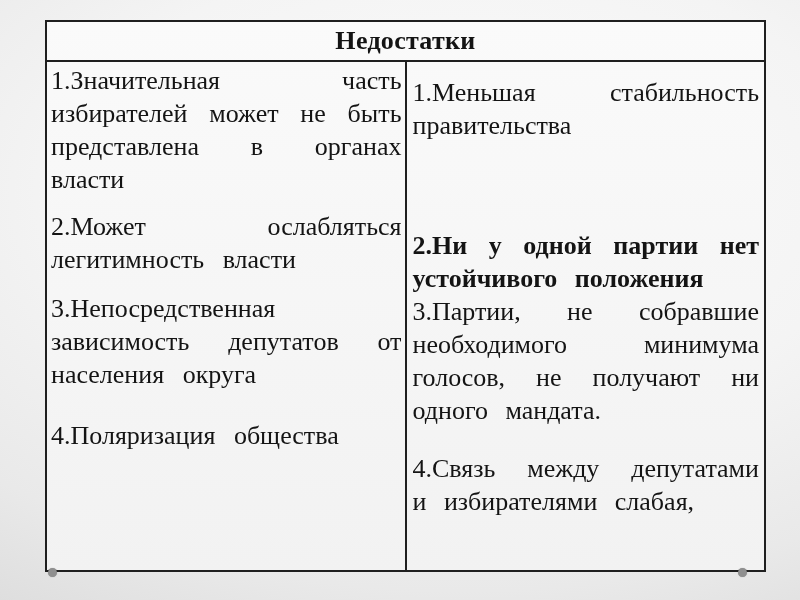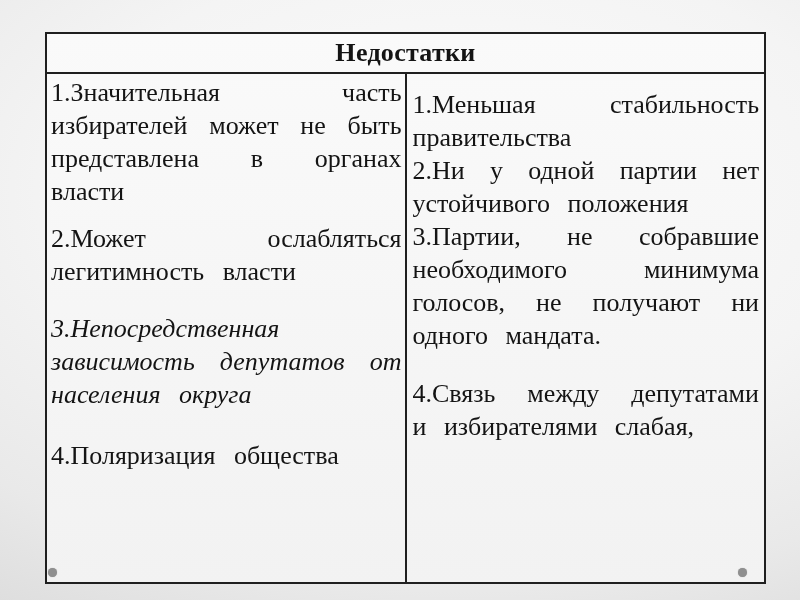--- a/index.html
+++ b/index.html
@@ -3,40 +3,40 @@
 <meta charset="utf-8">
 <style>
   html,body{margin:0;padding:0;background:#dcdcdc;}
   .slide{
     position:relative;width:800px;height:600px;overflow:hidden;
     background:radial-gradient(ellipse 120% 95% at 58% 32%, #fbfbfb 0%, #f4f4f4 42%, #e9e9e9 70%, #d5d5d5 100%);
     font-family:"Liberation Serif","DejaVu Serif",serif;
     color:#141414;
   }
   table.tbl{
-    position:absolute;left:45px;top:32px;width:721px;height:552px;
+    position:absolute;left:45px;top:20px;width:721px;height:552px;
     border-collapse:collapse;table-layout:fixed;
     background:linear-gradient(180deg,#fafafa 0%,#f2f2f2 100%);
   }
   table.tbl th,table.tbl td{border:2px solid #1f1f1f;}
   th.hdr{
     height:38px;padding:0;font-size:26px;font-weight:bold;
     text-align:center;vertical-align:middle;letter-spacing:0.3px;
   }
   td.col{
     vertical-align:top;font-size:26px;line-height:33px;
     text-align:justify;text-align-last:left;hyphens:none;
   }
   td.col-left{width:360px;padding:2px 3px 0 4px;word-spacing:12px;}
   td.col-right{padding:14px 5px 0 6px;word-spacing:11px;}
   .col p{margin:0;}
   .col-left p:nth-child(2){margin-top:14px;}
-  .col-left p:nth-child(3){margin-top:24px;font-style:italic;}
+  .col-left p:nth-child(3){margin-top:16px;}
   .col-left p:nth-child(4){margin-top:28px;}
-  .col-right p:nth-child(2){}
+  .col-right p:nth-child(2){margin-top:87px;font-weight:bold;}
   .col-right p:nth-child(3){}
   .col-right p:nth-child(4){margin-top:25px;}
   .dot{
     position:absolute;width:9px;height:9px;border-radius:50%;
     background:#8f8f8f;box-shadow:0 0 1px rgba(0,0,0,0.35);
   }
   .dot-left{left:48px;top:568px;}
   .dot-right{left:738px;top:568px;}
 </style>
 </head>

